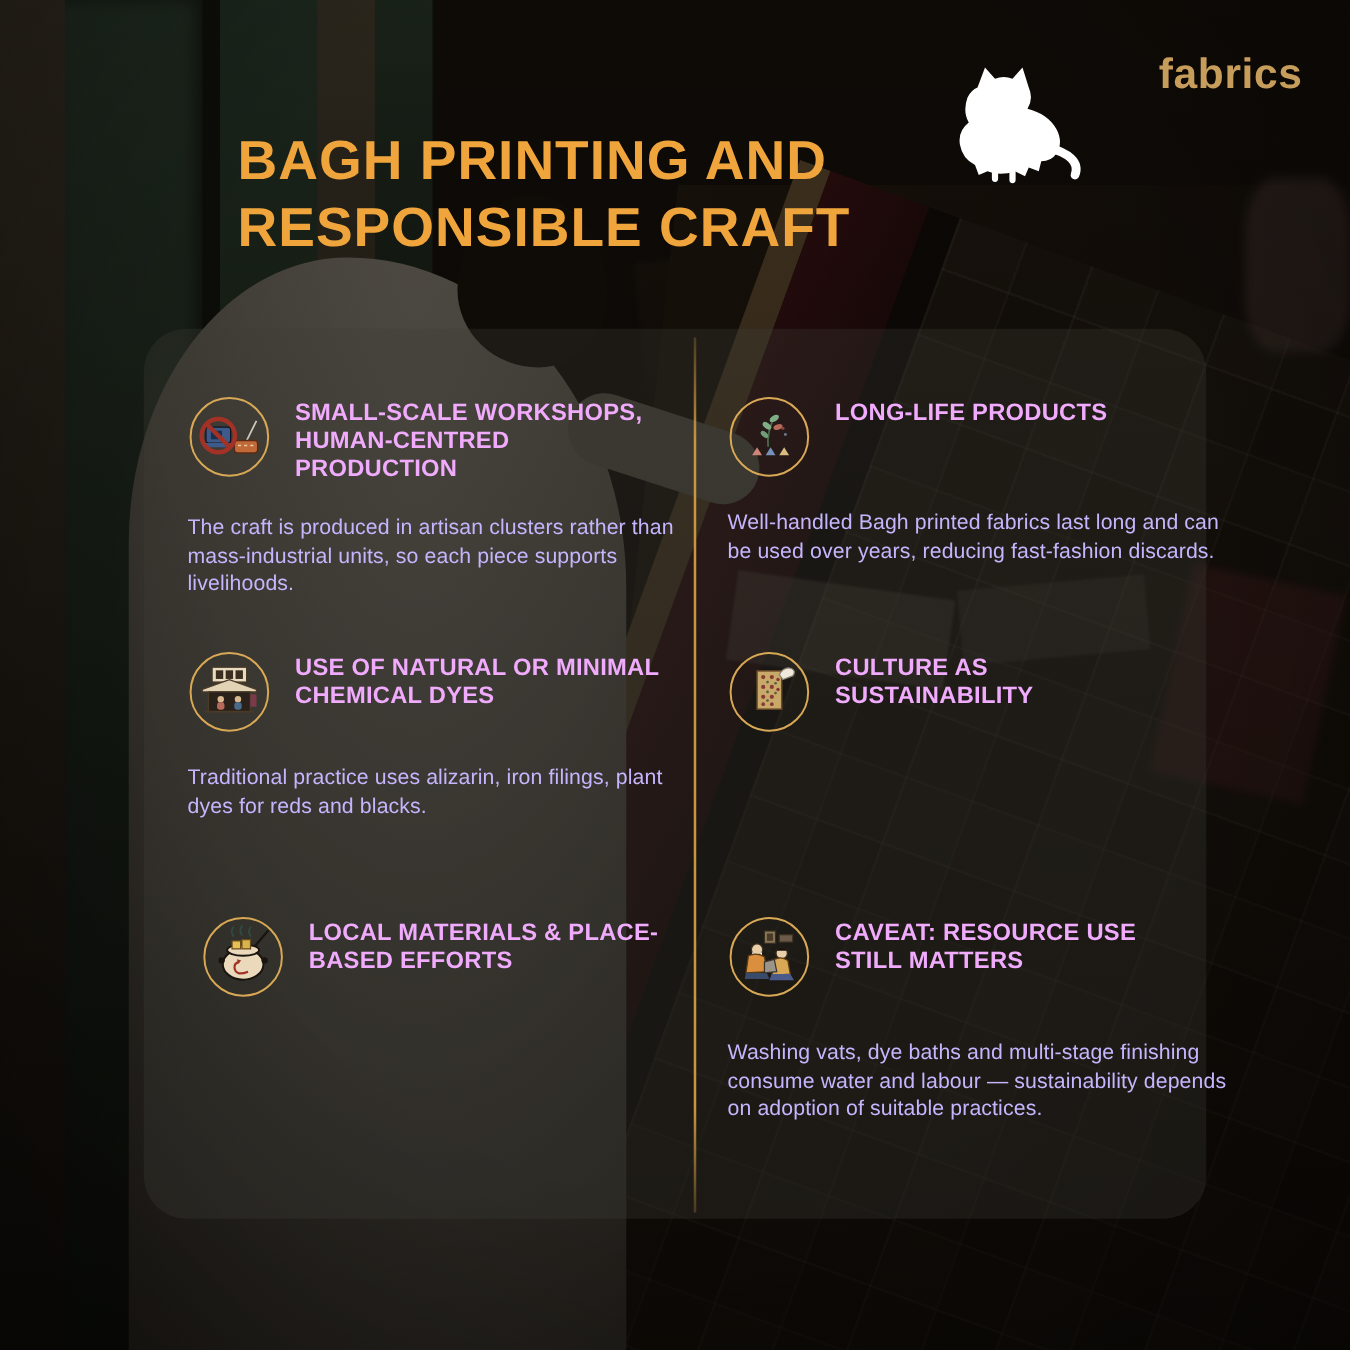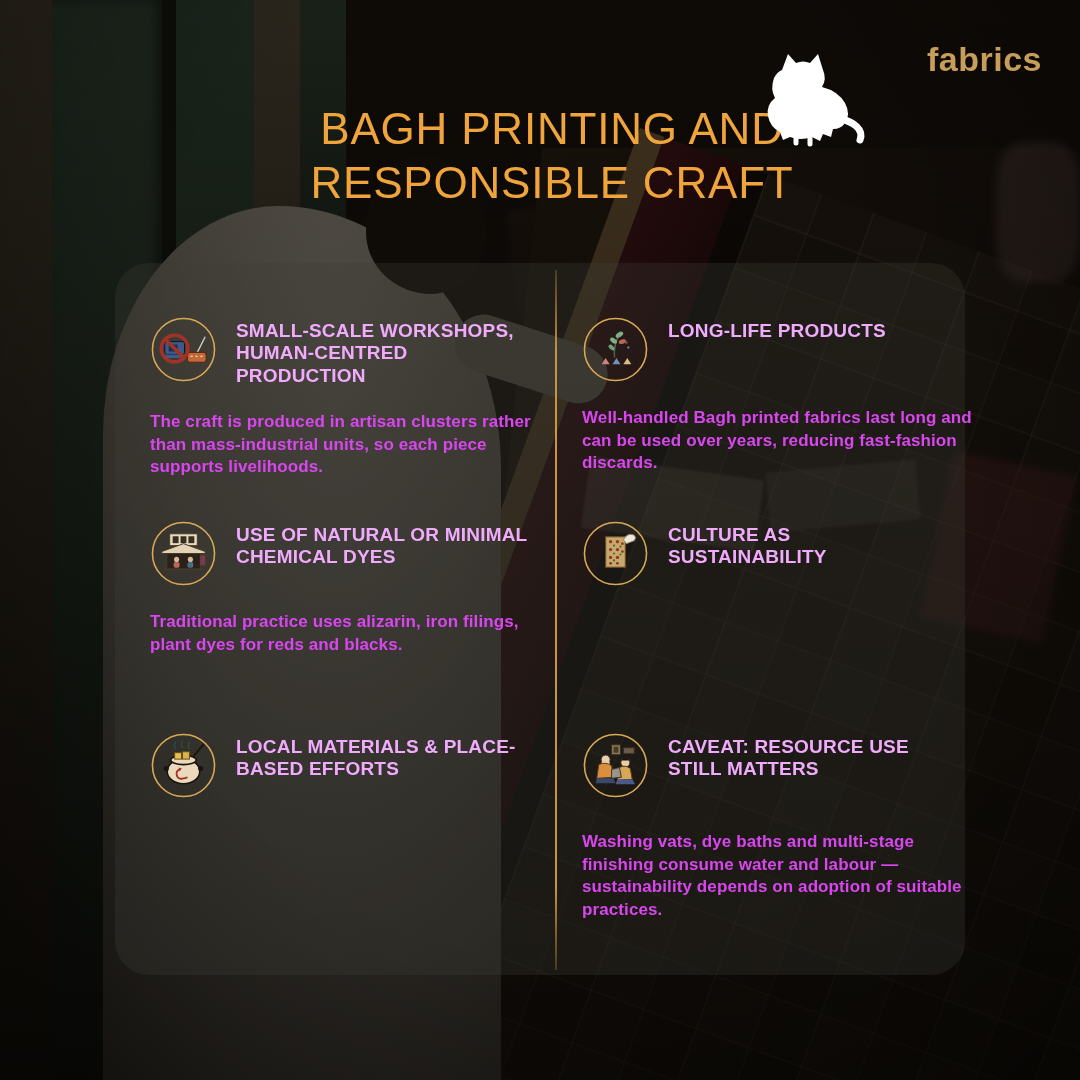--- a/index.html
+++ b/index.html
@@ -59,35 +59,35 @@
     background:radial-gradient(ellipse at 50% 42%,transparent 55%,rgba(0,0,0,.35) 100%);}
 
   
   .panel{position:absolute;left:115px;top:263px;width:850px;height:712px;z-index:2;
     background:rgba(64,62,55,.30);border-radius:34px;}
   .divider{position:absolute;left:555px;top:270px;width:2px;height:700px;z-index:3;
     background:linear-gradient(180deg,rgba(201,150,63,.25),#c9963f 12%,#c9963f 88%,rgba(201,150,63,.25));}
 
   .logo{position:absolute;top:40px;right:38px;z-index:4;color:#c79d5b;
     font-weight:bold;font-size:34px;letter-spacing:.5px;}
-  .title{position:absolute;left:202px;top:102px;width:700px;z-index:4;text-align:center;
-    color:#f0a53c;font-weight:normal;font-size:44px;line-height:1.22;letter-spacing:.8px;
+  .title{position:absolute;left:190px;top:102px;width:700px;z-index:4;text-align:left;
+    color:#f0a53c;font-weight:bold;font-size:44px;line-height:1.22;letter-spacing:.8px;
     white-space:pre-line;}
   .cat{position:absolute;left:752px;top:46px;z-index:5;}
 
   .card{position:absolute;width:406px;z-index:4;}
   .c1{left:150px;top:316px}.c2{left:582px;top:316px}
   .c3{left:150px;top:520px}.c4{left:582px;top:520px}
-  .c5{left:150px;top:732px}.c6{left:582px;top:732px}
+  .c5{left:161px;top:732px}.c6{left:582px;top:732px}
   .card-head{display:flex;align-items:flex-start;gap:19px;}
   .card svg.icon{width:67px;height:67px;flex:none;}
   .card h3{margin:4px 0 0;color:#f0abfc;font-size:19px;font-weight:bold;line-height:1.18;
     letter-spacing:.2px;white-space:pre-line;}
-  .card p{margin:24px 0 0;color:#d946ef;font-size:17px;line-height:1.33;letter-spacing:.1px;
-    font-weight:bold;}
+  .card p{margin:24px 0 0;color:#c4b5fd;font-size:17px;line-height:1.33;letter-spacing:.1px;
+    font-weight:normal;}
   .c5 p,.c6 p{margin-top:32px;}
 </style>
 </head>
 <body>
 
 <div class="bg">
   <div class="ph-wall"></div>
   <div class="ph-door1"></div>
   <div class="ph-seam"></div>
   <div class="ph-door2"></div>

